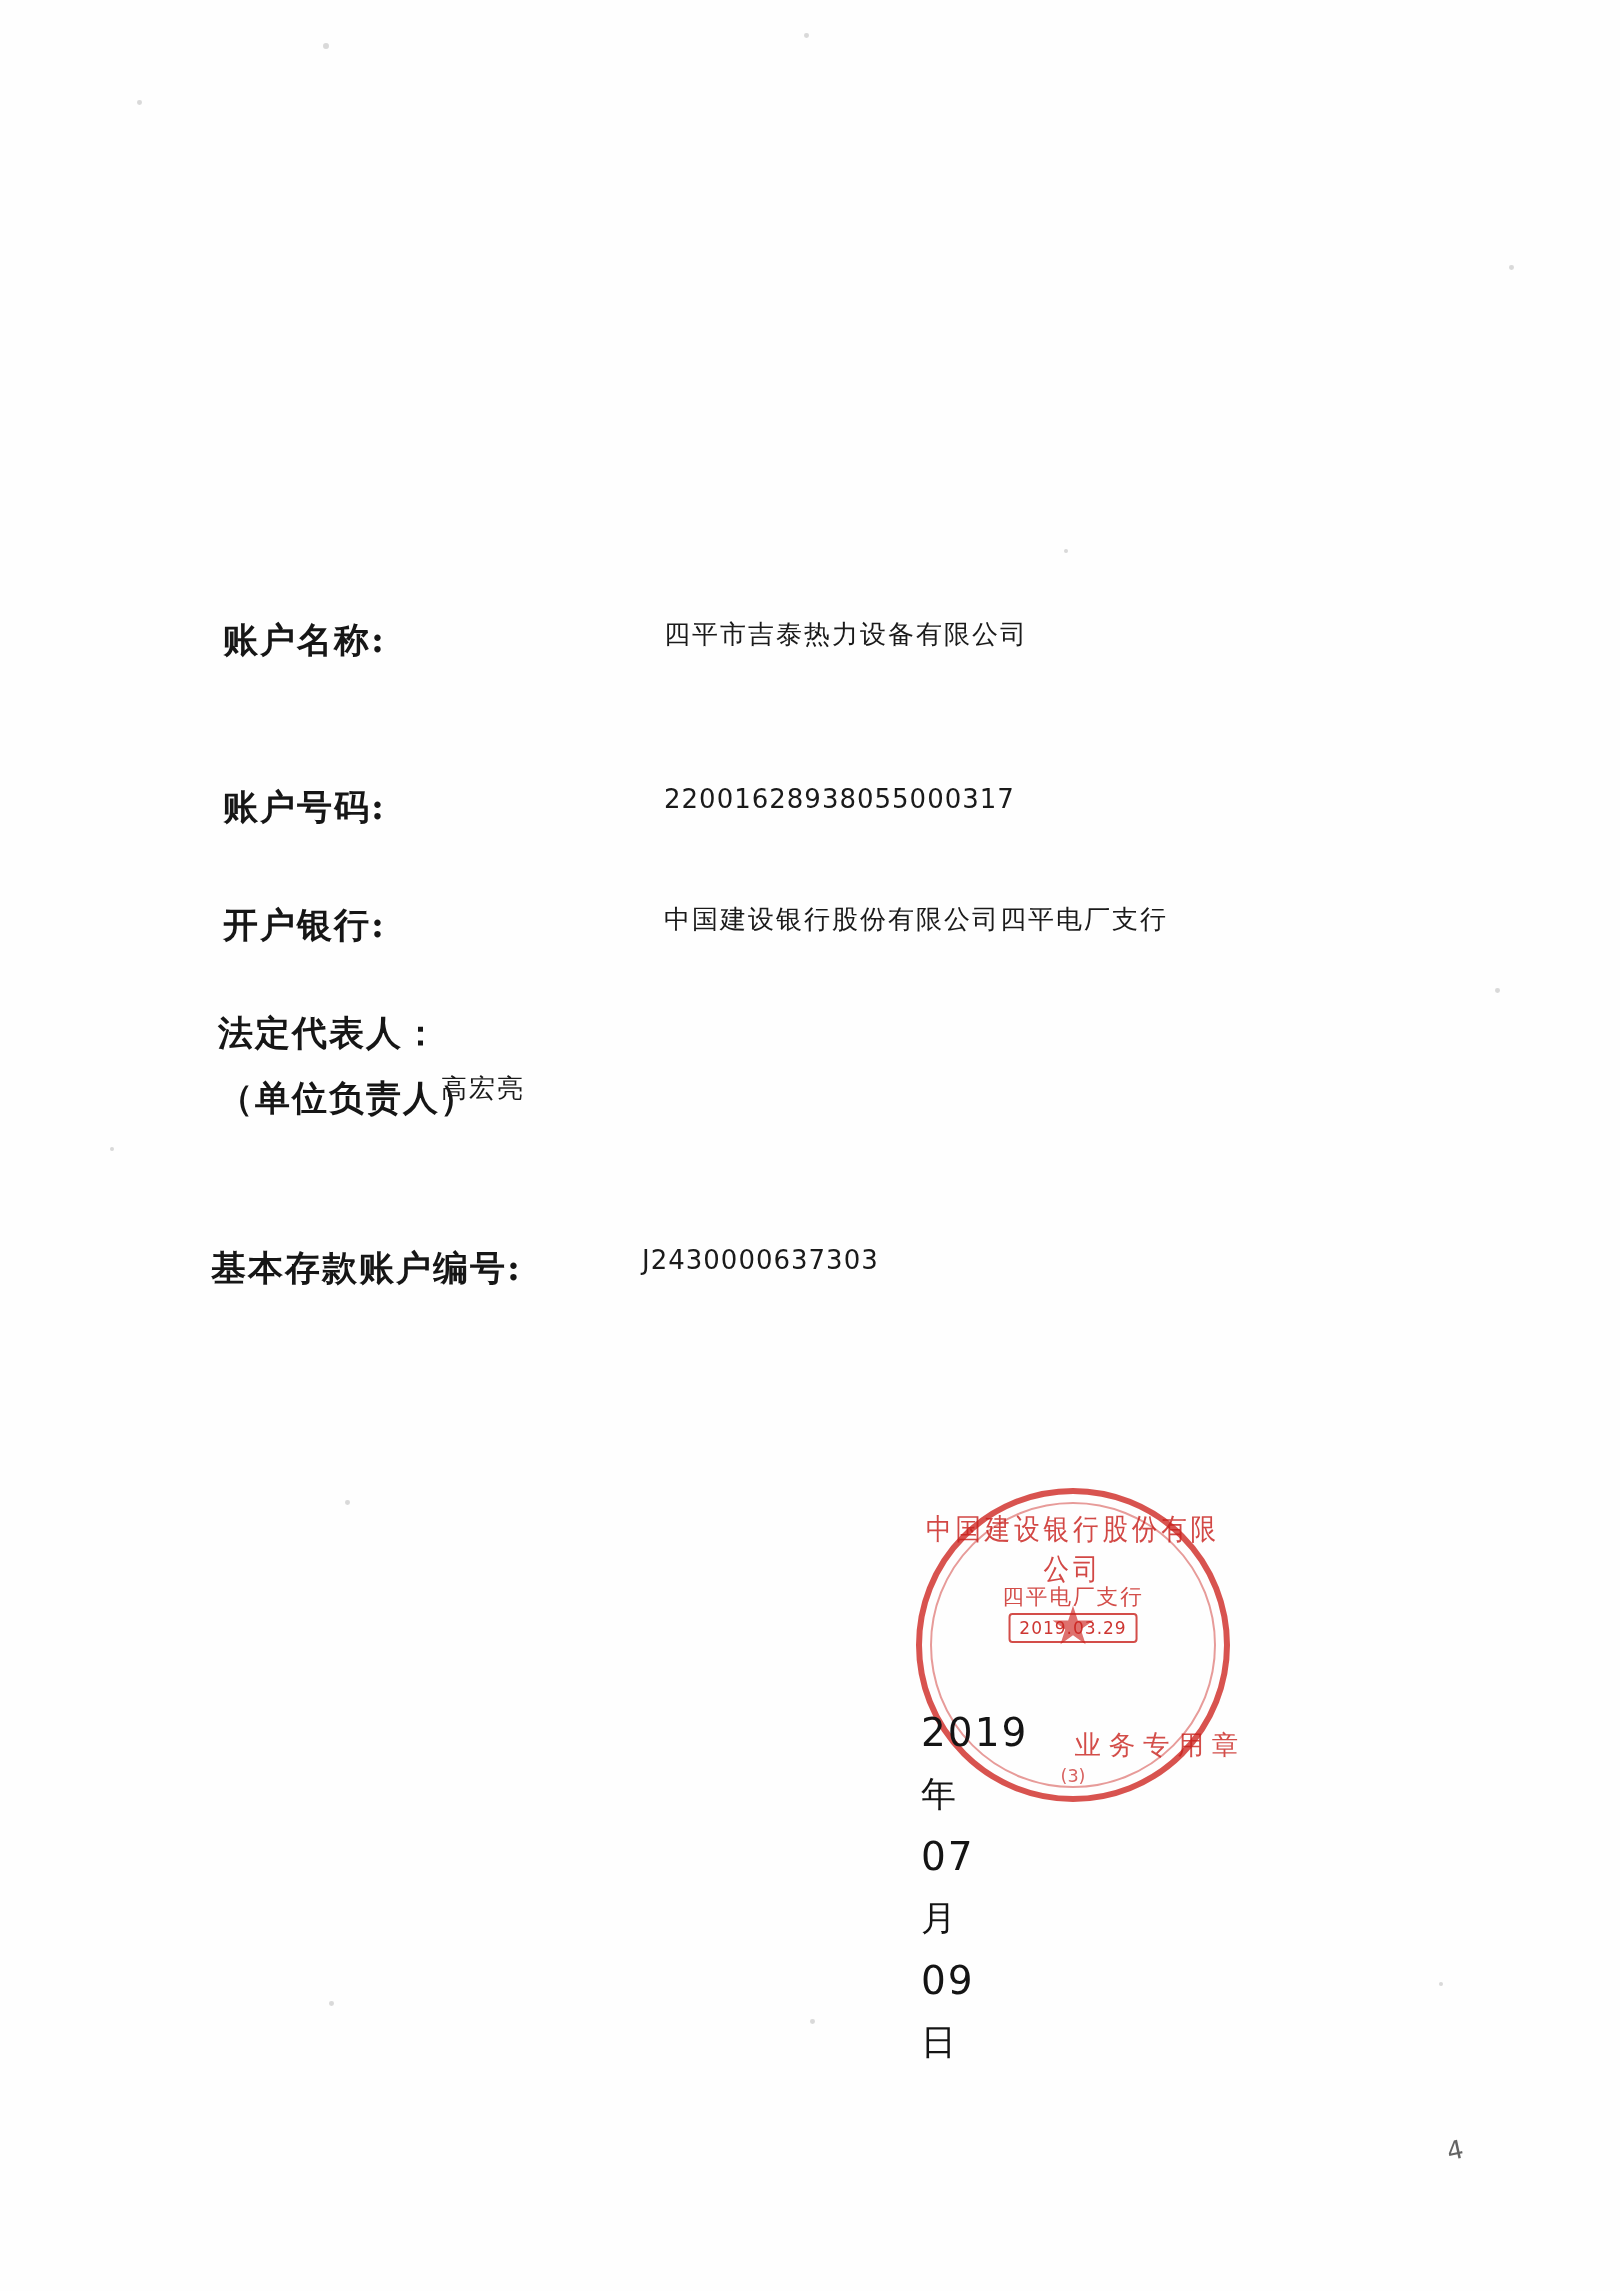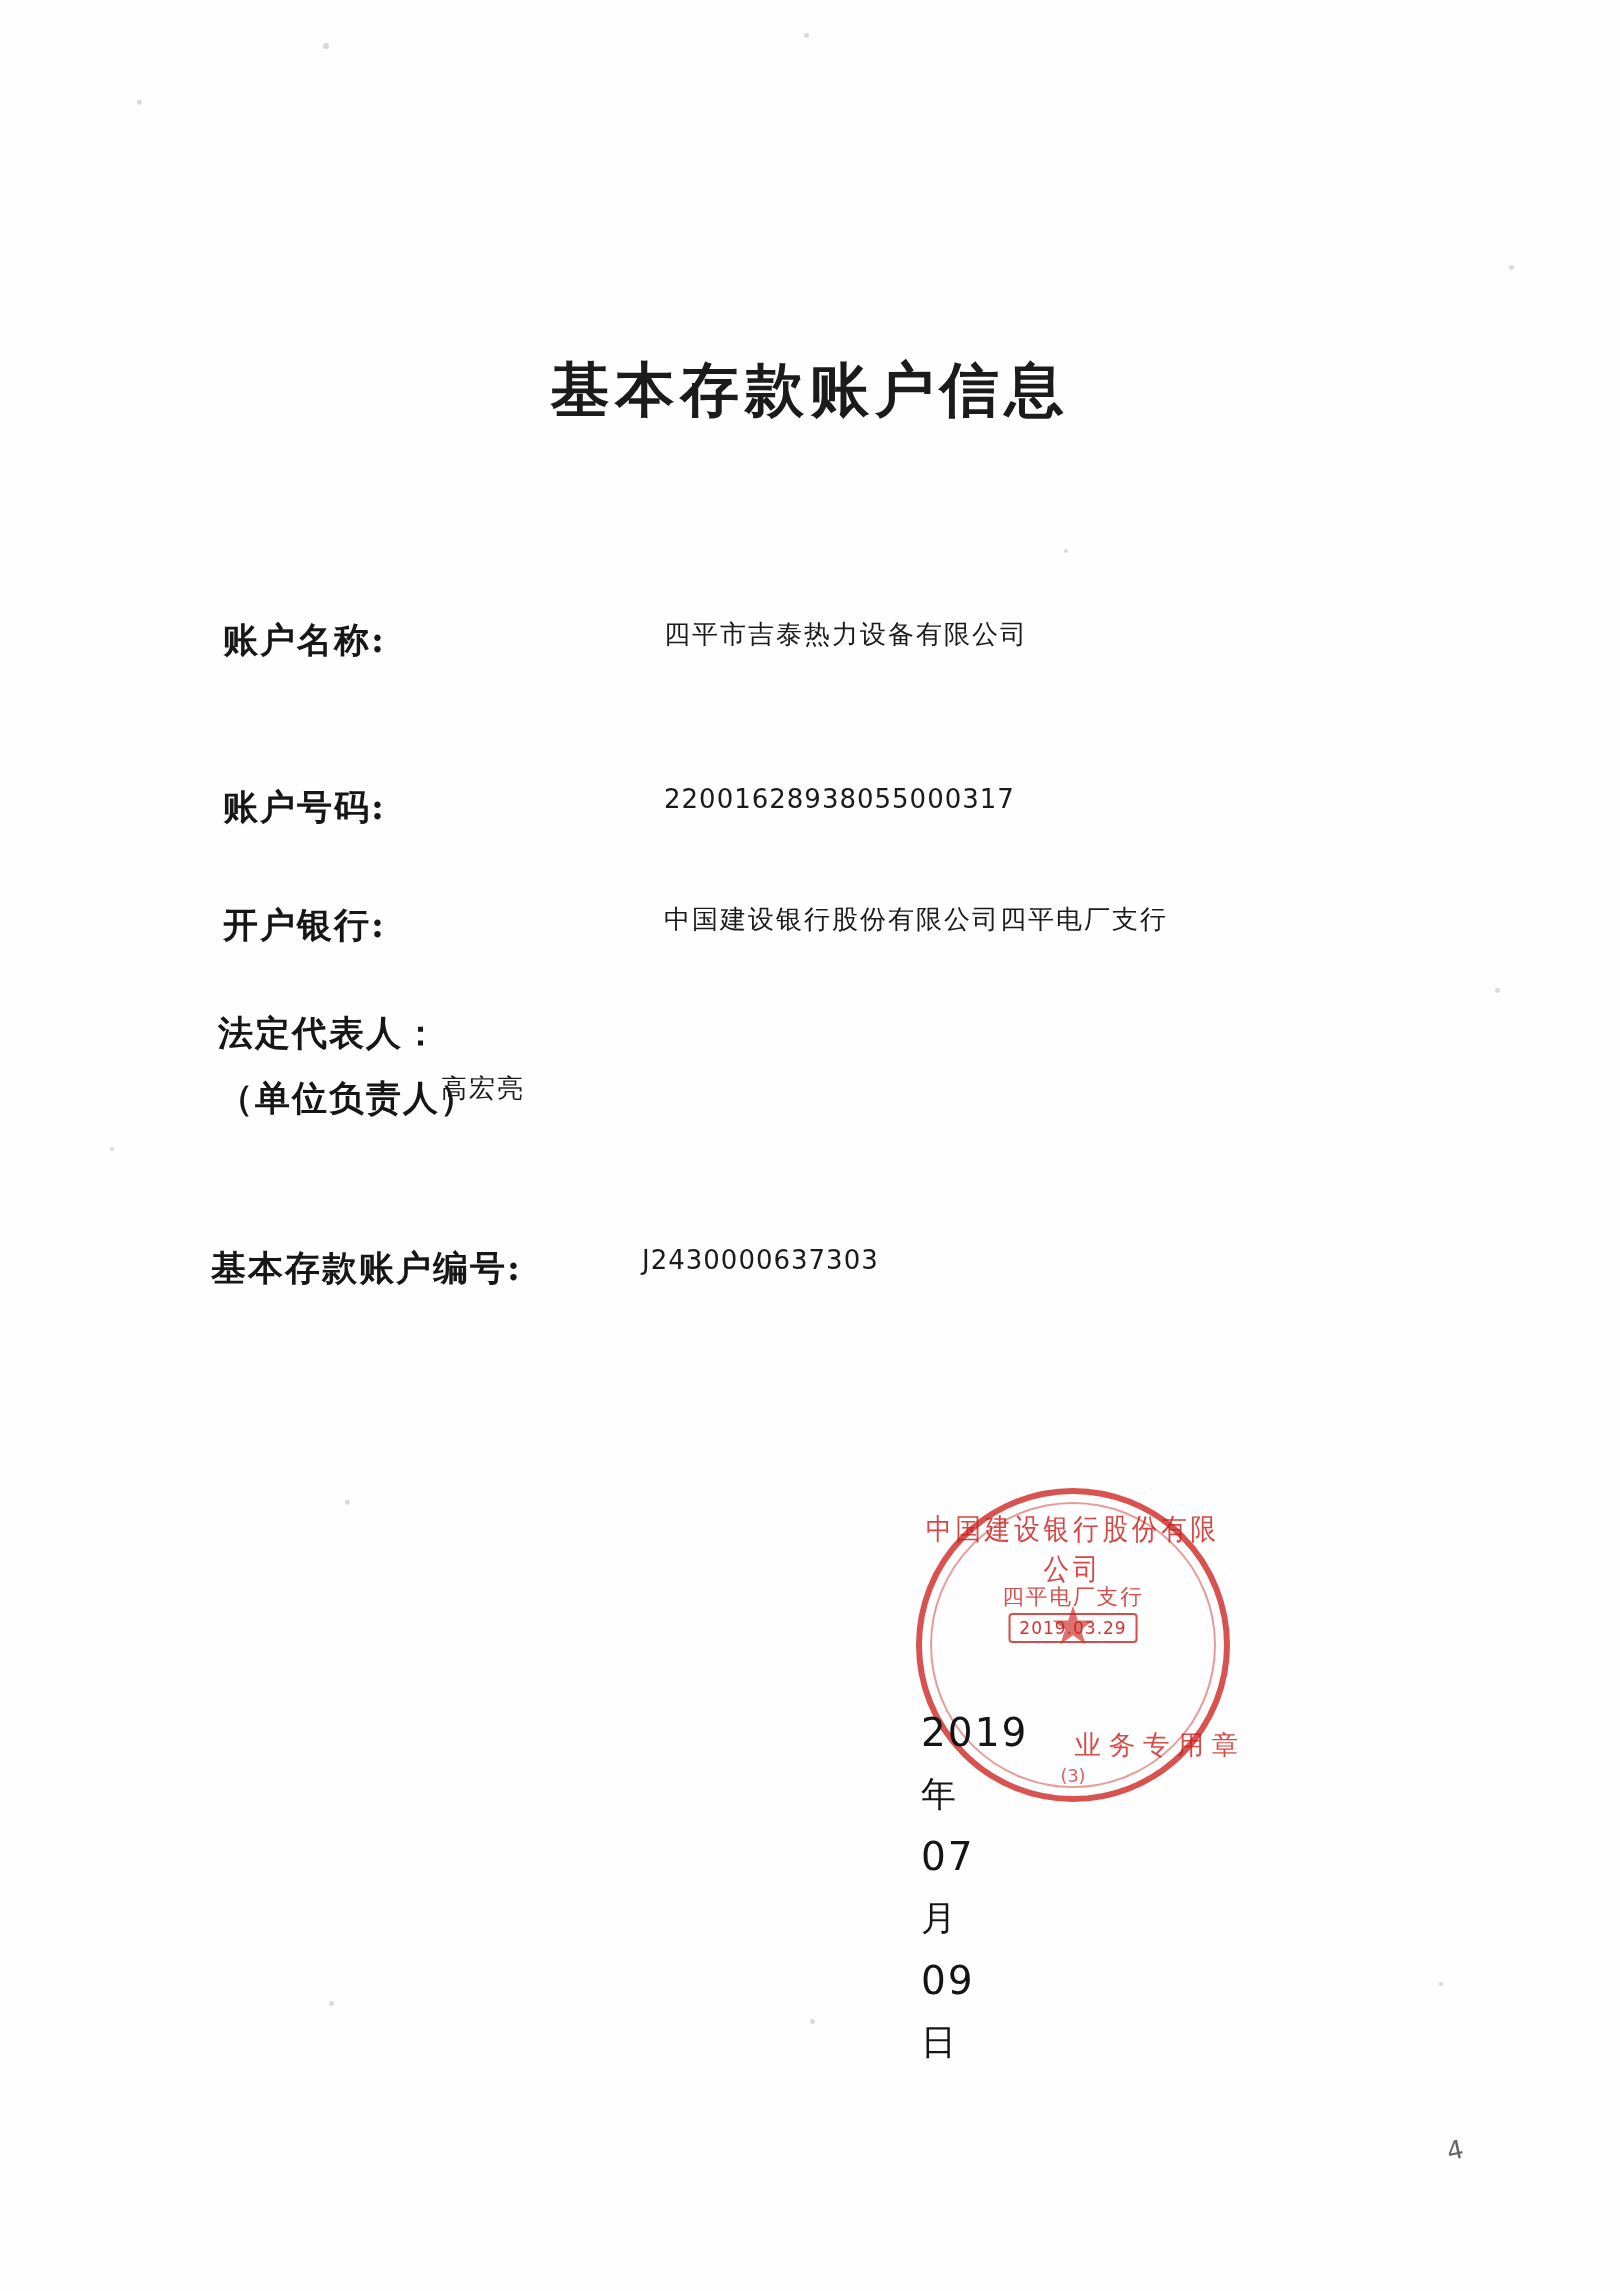--- a/index.html
+++ b/index.html
@@ -215,21 +215,20 @@
   <div class="speckle" style="left:804px;top:33px;width:4.9px;height:4.9px;"></div>
   <div class="speckle" style="left:1509px;top:265px;width:4.9px;height:4.9px;"></div>
   <div class="speckle" style="left:1064px;top:549px;width:3.9px;height:3.9px;"></div>
   <div class="speckle" style="left:1495px;top:988px;width:4.9px;height:4.9px;"></div>
   <div class="speckle" style="left:110px;top:1147px;width:3.9px;height:3.9px;"></div>
   <div class="speckle" style="left:345px;top:1500px;width:4.9px;height:4.9px;"></div>
   <div class="speckle" style="left:329px;top:2001px;width:4.9px;height:4.9px;"></div>
   <div class="speckle" style="left:810px;top:2019px;width:4.9px;height:4.9px;"></div>
   <div class="speckle" style="left:1439px;top:1982px;width:3.9px;height:3.9px;"></div>
 
-  <div class="doc-title">基本存款账户信息</div>
 
   <div class="field" id="f-name">
     <span class="field-label">账户名称:</span>
     <span class="field-value cjk">四平市吉泰热力设备有限公司</span>
   </div>
 
   <div class="field" id="f-number">
     <span class="field-label">账户号码:</span>
     <span class="field-value">22001628938055000317</span>
   </div>

